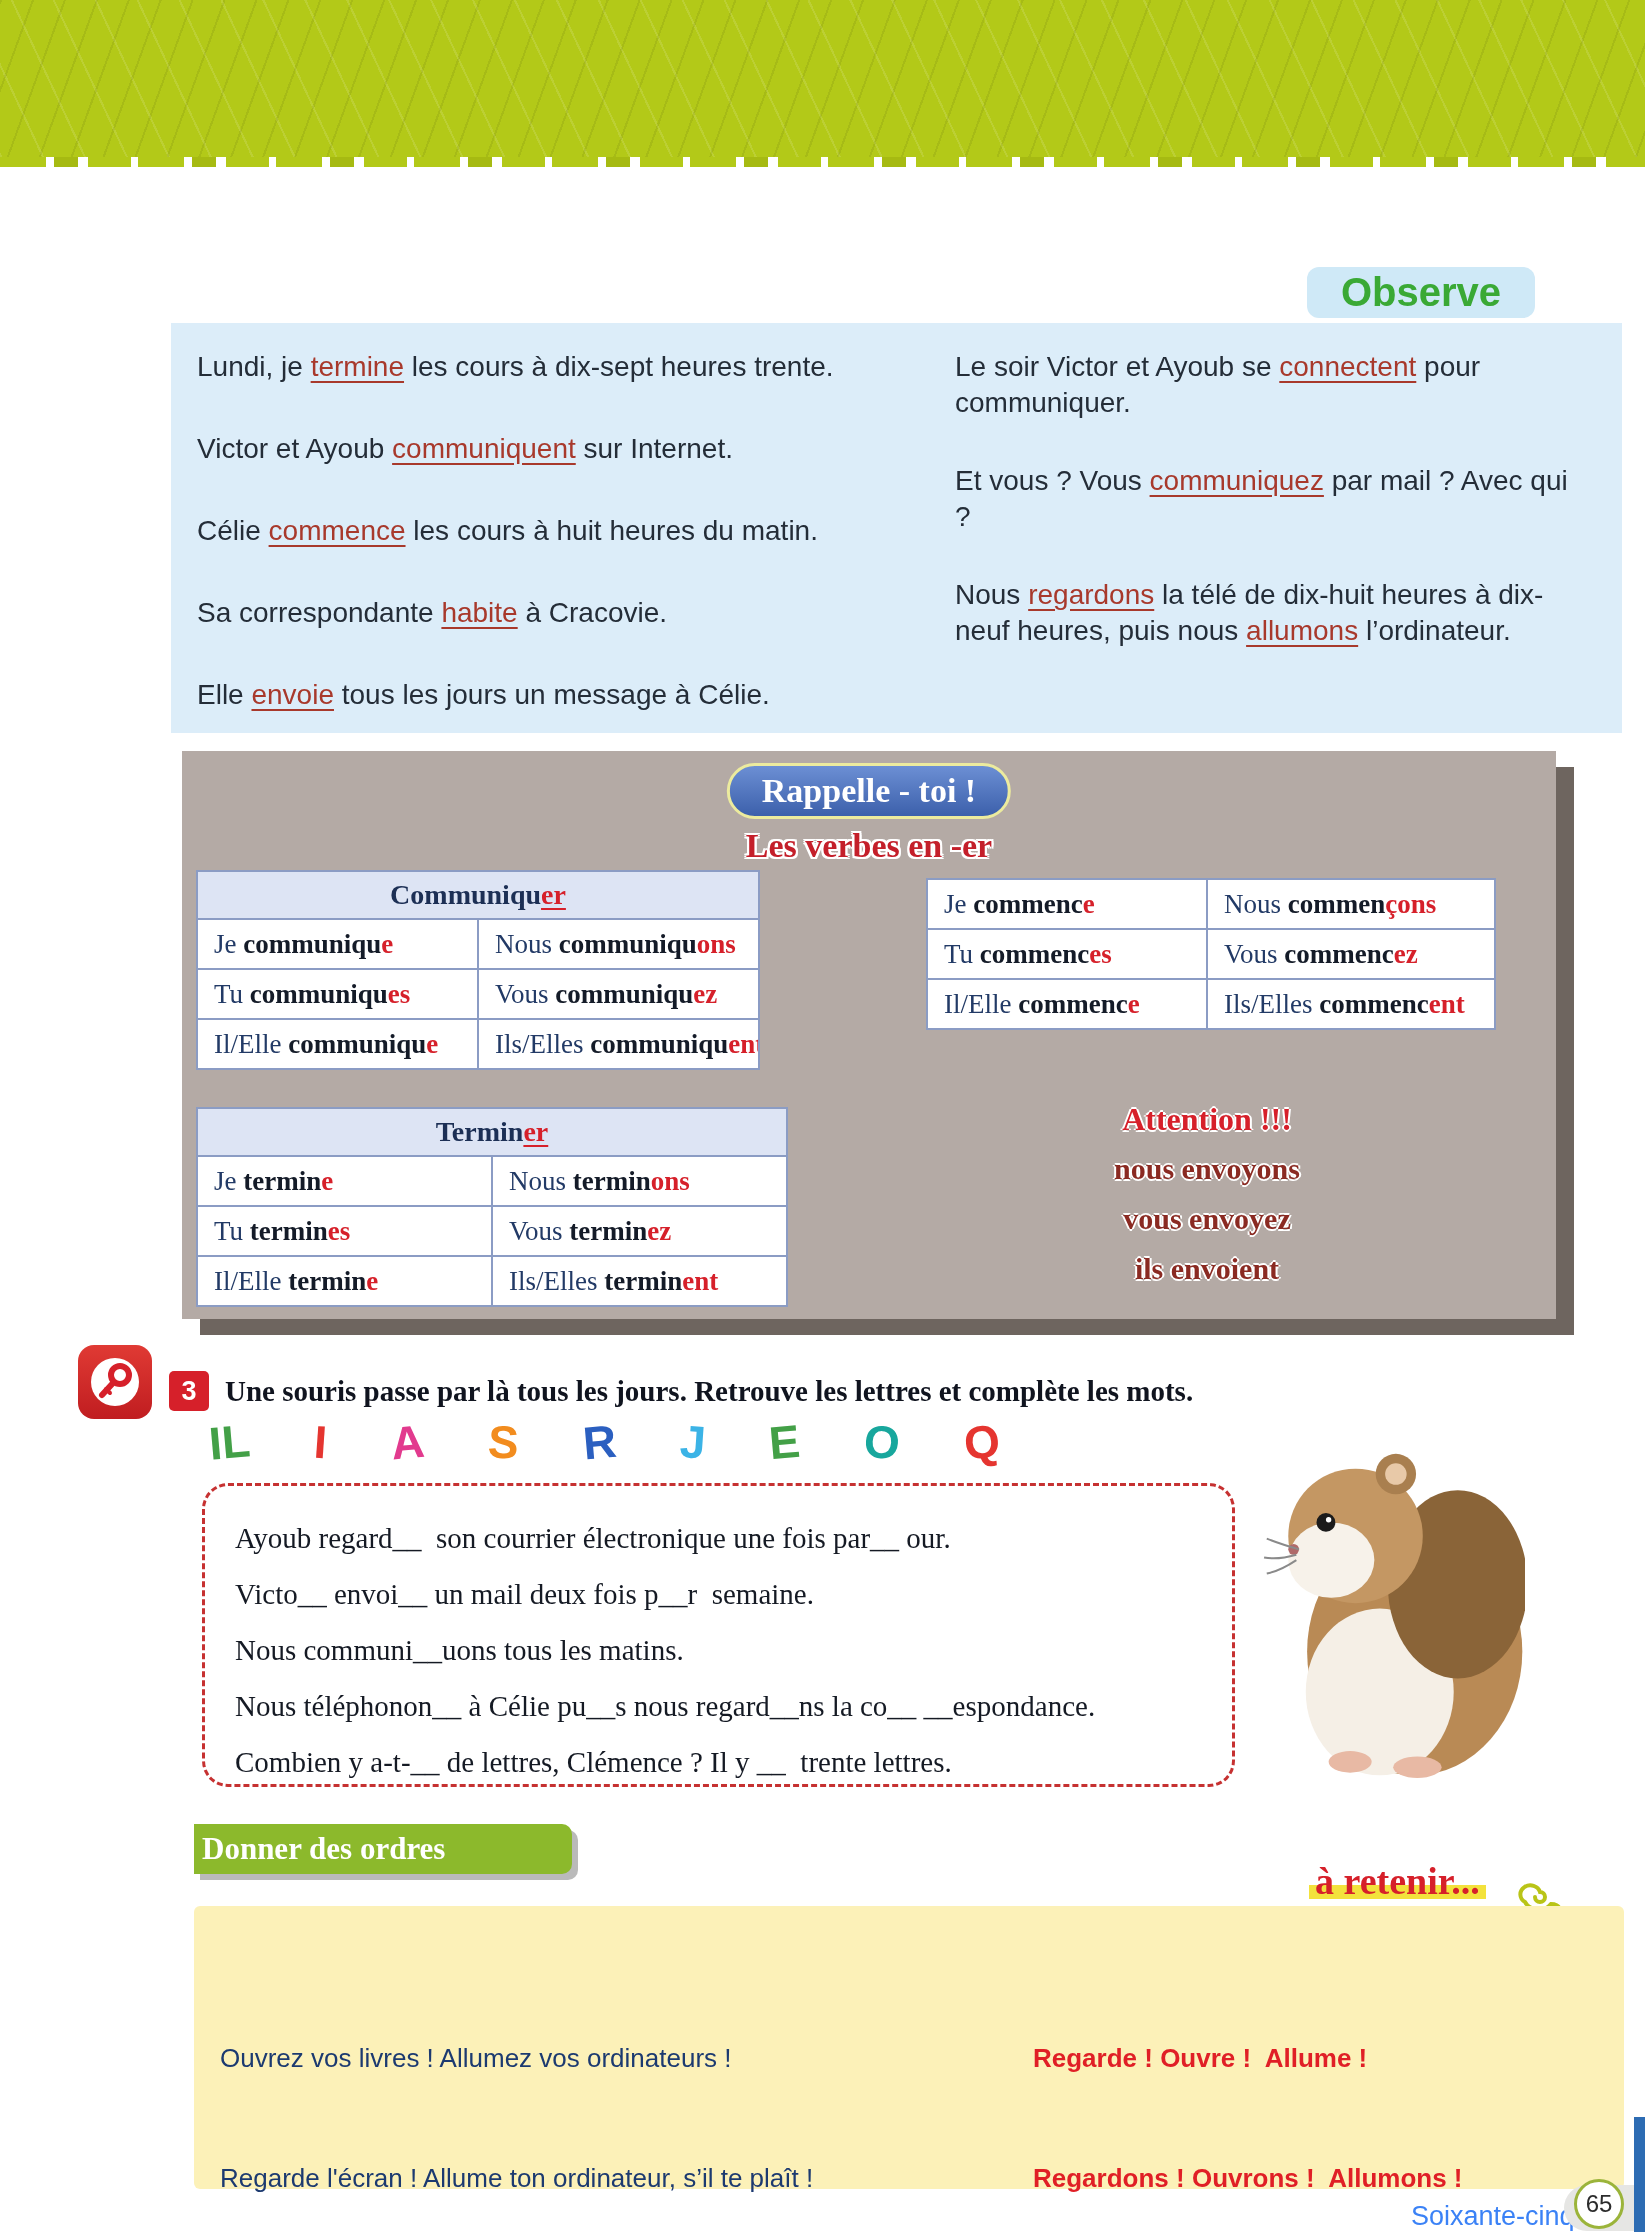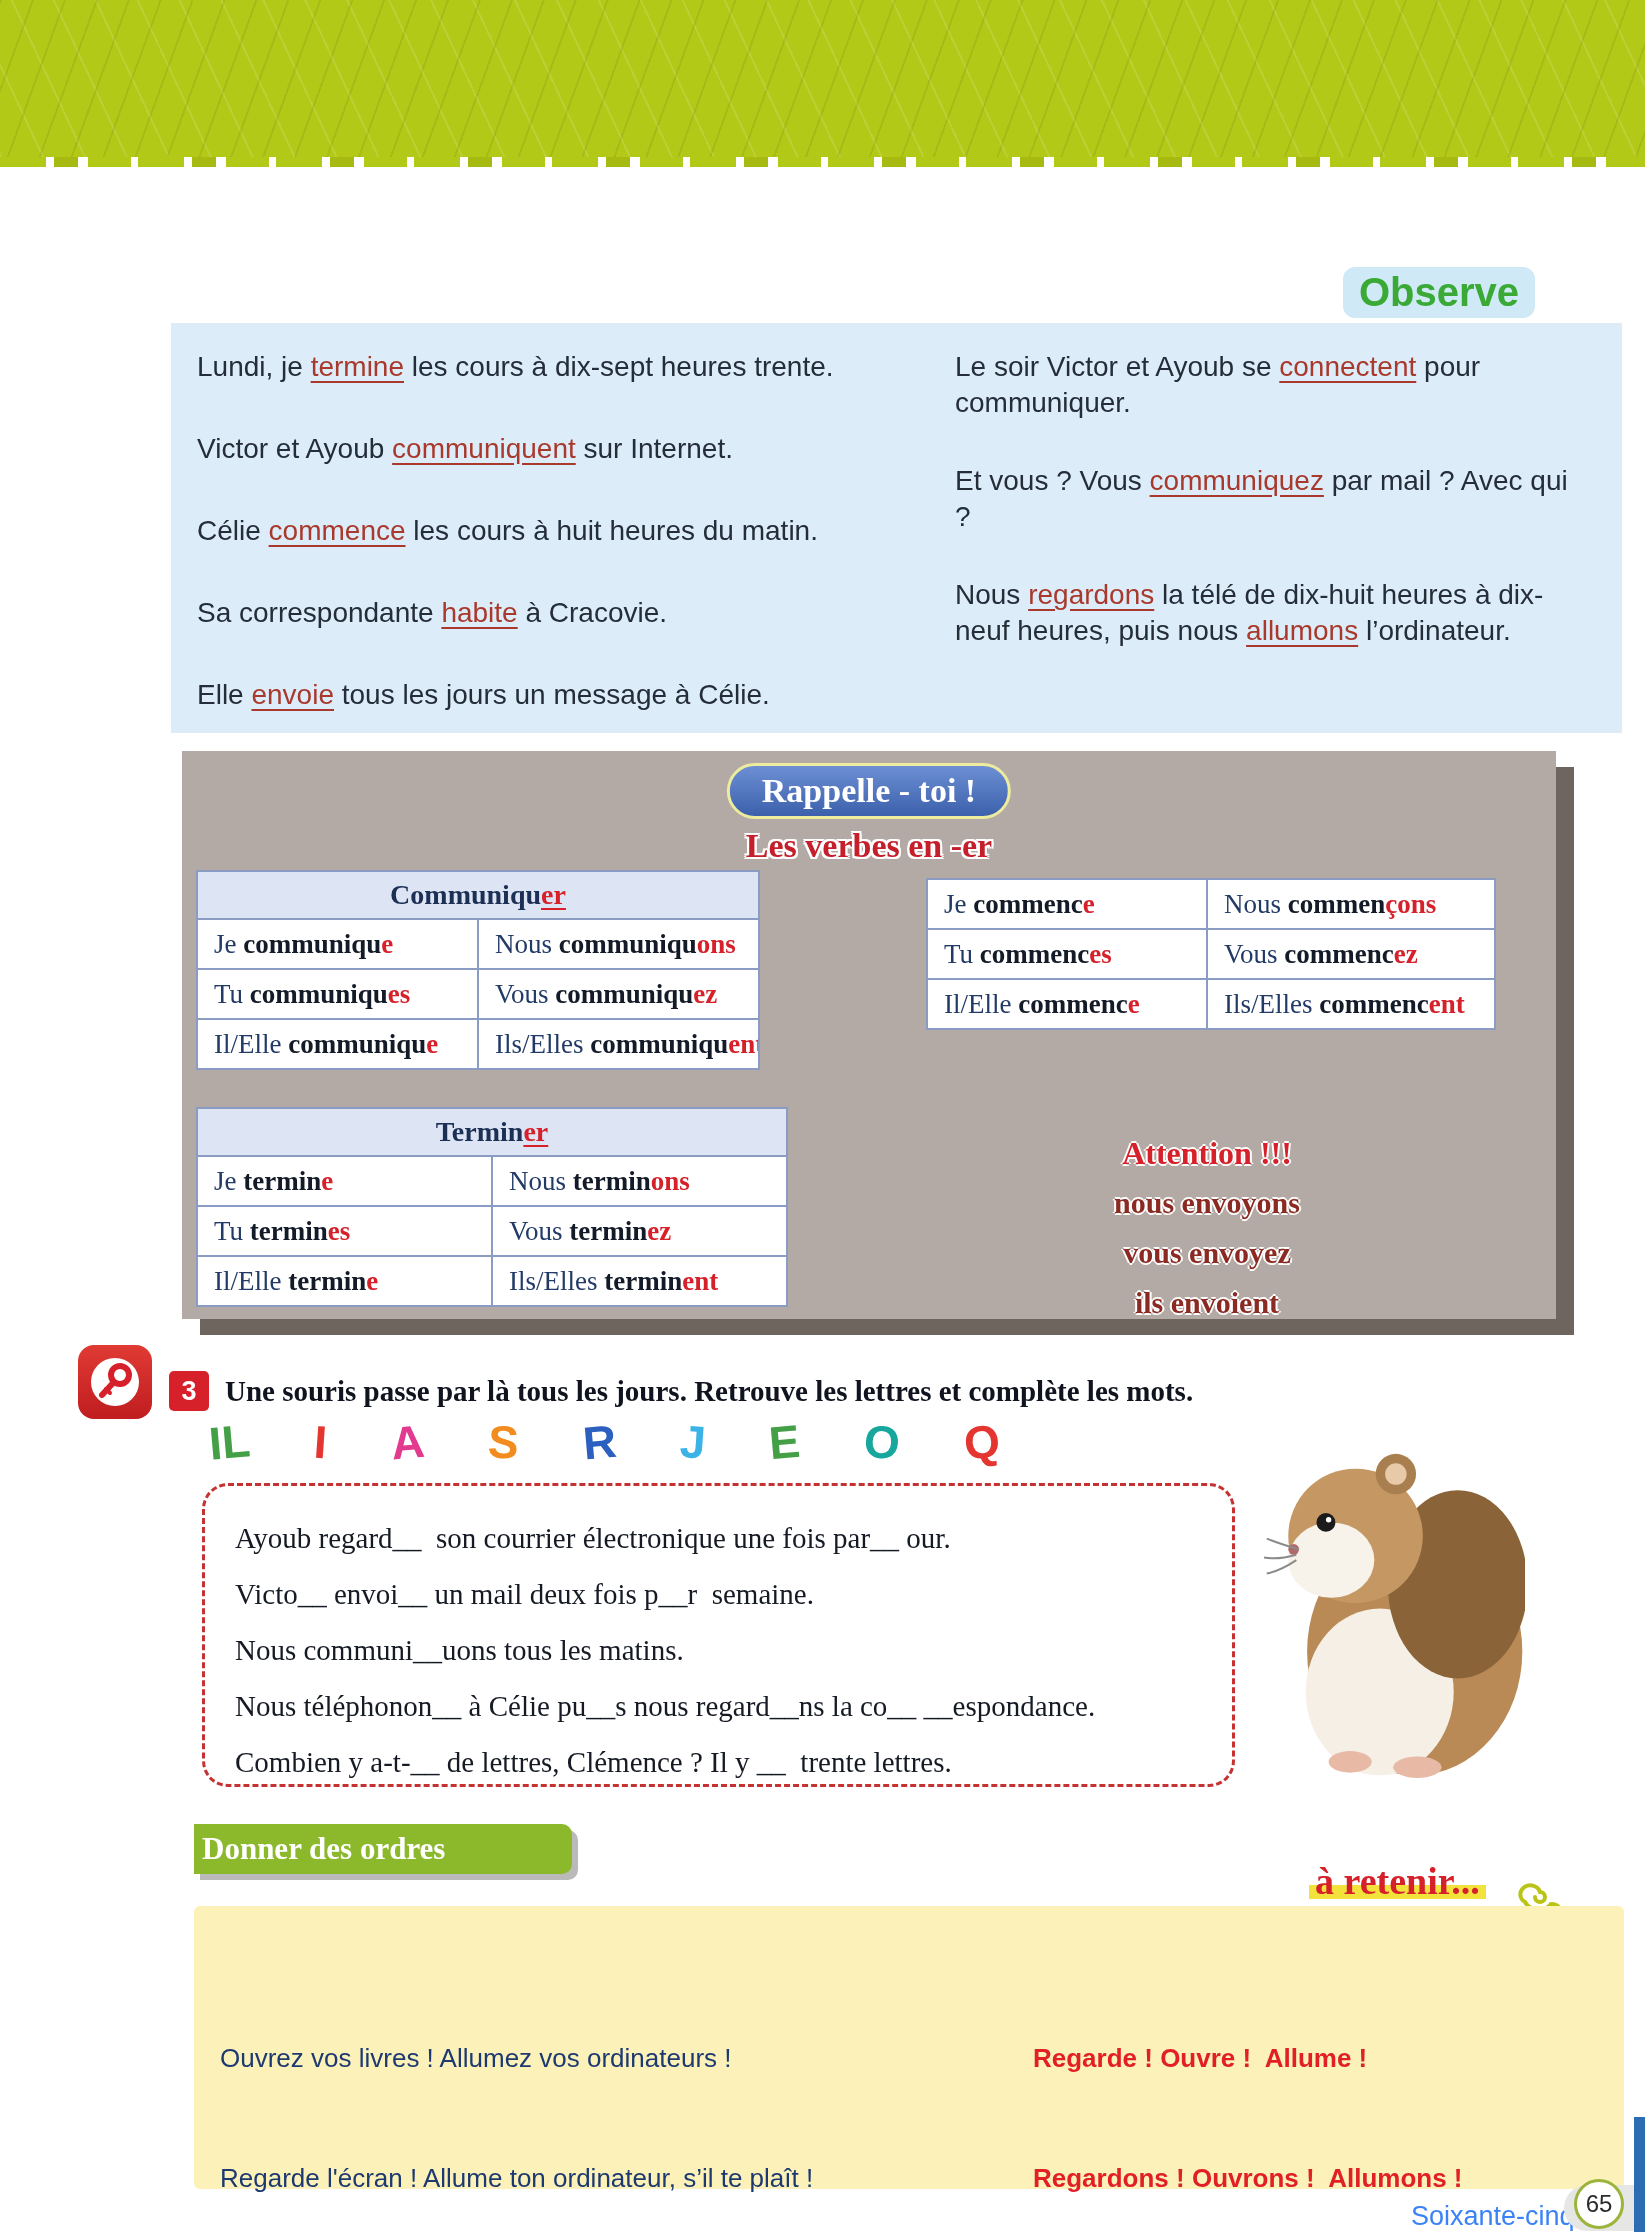--- a/index.html
+++ b/index.html
@@ -11,21 +11,21 @@
   .band::before{content:"";position:absolute;inset:0;
     background:
       repeating-linear-gradient(110deg, rgba(0,0,0,0.07) 0 2px, transparent 2px 30px),
       repeating-linear-gradient(65deg, rgba(255,255,255,0.12) 0 2px, transparent 2px 38px);}
   .band::after{content:"";position:absolute;top:100%;left:0;right:0;height:10px;
     background:repeating-linear-gradient(90deg,#b3c918 0 46px, transparent 46px 54px,
       #a6ba12 54px 78px, transparent 78px 88px,#b3c918 88px 131px, transparent 131px 138px);}
 
   
   .observe{position:absolute;top:267px;right:111px;background:#cfe9f7;color:#3aa935;
-    font-weight:bold;font-size:40px;padding:3px 16px;border-radius:12px;}
+    font-weight:bold;font-size:40px;padding:3px 34px;border-radius:12px;}
 
   
   .readbox{position:absolute;left:171px;top:323px;width:1451px;height:410px;background:#dcedf9;}
   .readcol{position:absolute;top:26px;font-size:28px;color:#242d38;line-height:36px;}
   .readcol.left{left:26px;width:736px;}
   .readcol.right{left:784px;width:627px;}
   .readcol p{margin:0 0 46px 0;}
   .readcol.right p{margin:0 0 42px 0;}
   .uw{color:#a8392c;text-decoration:underline;text-underline-offset:5px;}
 
@@ -52,21 +52,21 @@
   .hstem{color:#1c2f55;}
   .hend{color:#d6202a;text-decoration:underline;text-underline-offset:4px;}
   .t1{left:14px;top:119px;width:564px;}
   .t1 td:first-child{width:299px;}
   .t2{left:744px;top:127px;width:570px;}
   .t2 td:first-child{width:261px;}
   .t3{left:14px;top:356px;width:592px;}
   .t3 td:first-child{width:273px;}
 
   .attn{position:absolute;left:796px;top:350px;width:458px;text-align:center;
-    font-family:"Liberation Serif",serif;font-weight:bold;margin-top:34px;}
+    font-family:"Liberation Serif",serif;font-weight:bold;}
   .attn .attn-title{font-size:32px;color:#d6202a;margin-bottom:14px;
     text-shadow:-2px 0 #fff,2px 0 #fff,0 -2px #fff,0 2px #fff;}
   .attn .attn-line{font-size:30px;color:#8a2a22;margin-bottom:16px;
     text-shadow:-2px 0 #fff,2px 0 #fff,0 -2px #fff,0 2px #fff;}
 
   
   .ex-icon{position:absolute;left:78px;top:1345px;width:74px;height:74px;border-radius:16px;
     background:linear-gradient(#e03a34,#c01d20);display:flex;align-items:center;justify-content:center;}
   .ex-num{position:absolute;left:169px;top:1371px;width:40px;height:40px;background:#d6202a;
     border-radius:5px;color:#fff;font-weight:bold;font-size:27px;display:flex;align-items:center;justify-content:center;}

